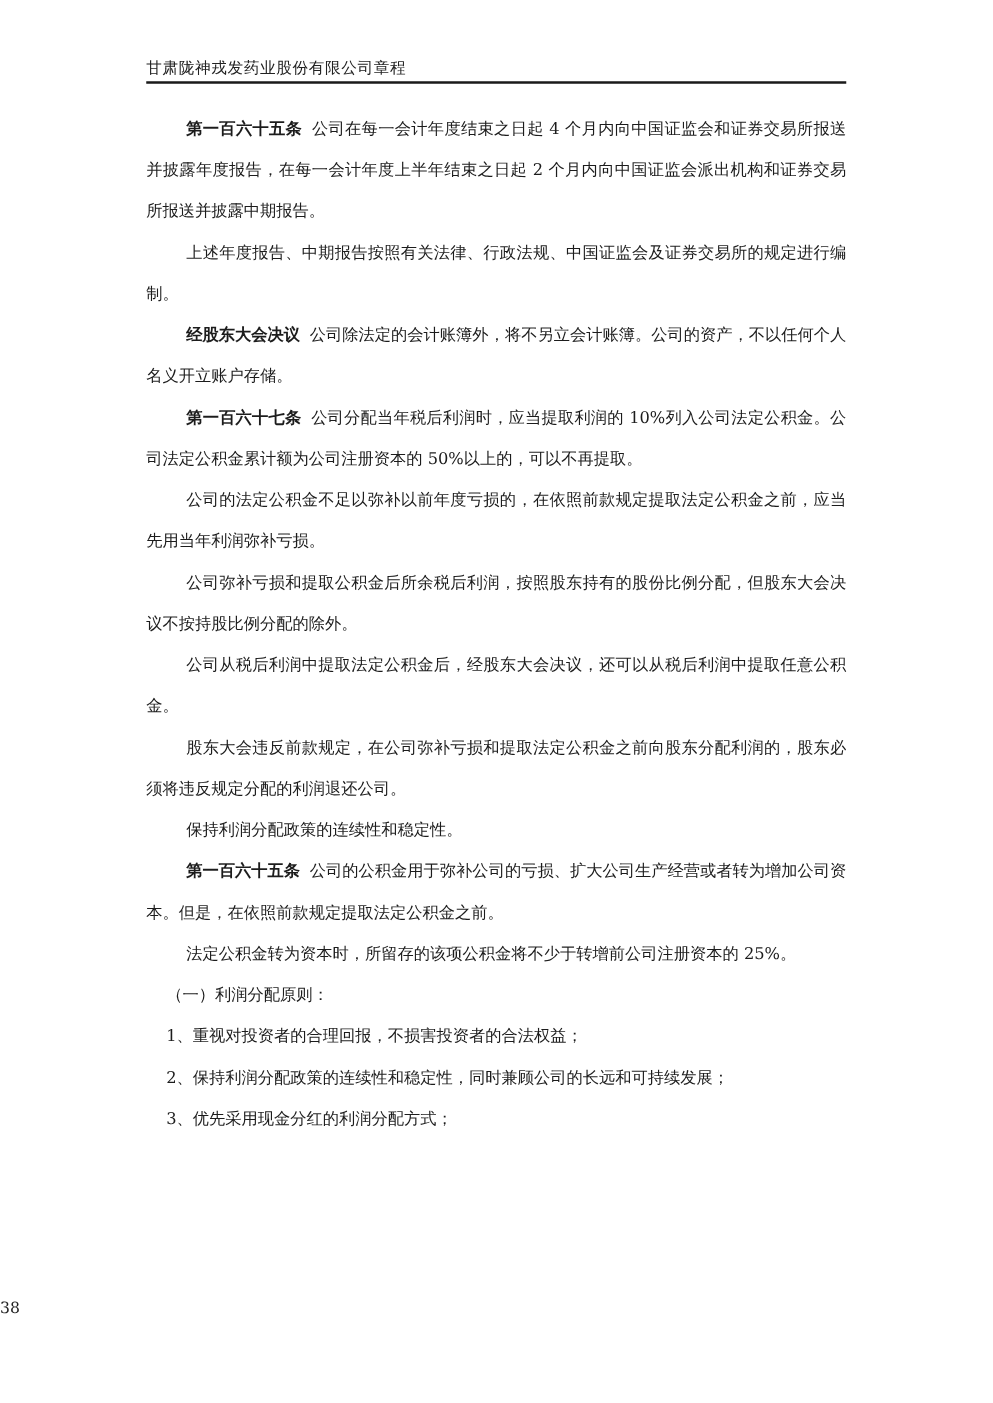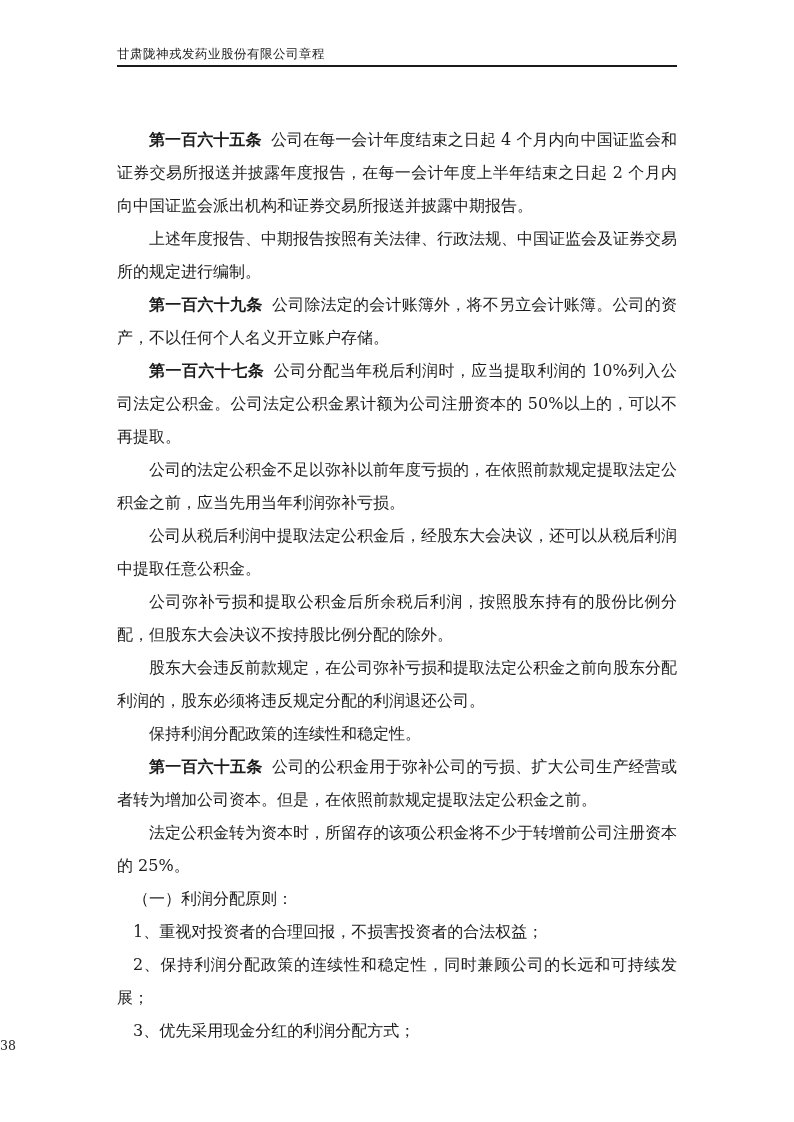--- a/index.html
+++ b/index.html
@@ -26,25 +26,24 @@
     letter-spacing: 0.5px;
     color: #222;
     border-bottom: 2px solid #1a1a1a;
     padding-bottom: 4px;
   }
   .content {
     position: absolute;
     left: 117px;
     top: 87px;
     width: 560px;
-    font-size: 16px;
+    font-size: 13px;
     line-height: 33px;
     text-align: justify;
     text-justify: inter-ideograph;
-    margin-top: 36px;
   }
   .content p {
     margin: 0;
     padding: 0;
   }
   .indent-2 { text-indent: 32px; }
   .indent-1 { text-indent: 16px; }
   .lead {
     font-weight: bold;
     margin-right: 0.6em;
@@ -65,29 +64,29 @@
 <div class="page">
 
   <div class="doc-header">甘肃陇神戎发药业股份有限公司章程</div>
 
   <div class="content">
 
     <p class="indent-2"><span class="lead">第一百六十五条</span><span>公司在每一会计年度结束之日起 4 个月内向中国证监会和证券交易所报送并披露年度报告，在每一会计年度上半年结束之日起 2 个月内向中国证监会派出机构和证券交易所报送并披露中期报告。</span></p>
 
     <p class="indent-2"><span>上述年度报告、中期报告按照有关法律、行政法规、中国证监会及证券交易所的规定进行编制。</span></p>
 
-    <p class="indent-2"><span class="lead">第一百六十九条</span><span>公司除法定的会计账簿外，将不另立会计账簿。公司的资产，不以任何个人名义开立账户存储。</span></p>
+    <p class="indent-2"><span class="lead">经股东大会决议</span><span>公司除法定的会计账簿外，将不另立会计账簿。公司的资产，不以任何个人名义开立账户存储。</span></p>
 
     <p class="indent-2"><span class="lead">第一百六十七条</span><span>公司分配当年税后利润时，应当提取利润的 10%列入公司法定公积金。公司法定公积金累计额为公司注册资本的 50%以上的，可以不再提取。</span></p>
 
     <p class="indent-2"><span>公司的法定公积金不足以弥补以前年度亏损的，在依照前款规定提取法定公积金之前，应当先用当年利润弥补亏损。</span></p>
 
+    <p class="indent-2"><span>公司弥补亏损和提取公积金后所余税后利润，按照股东持有的股份比例分配，但股东大会决议不按持股比例分配的除外。</span></p>
+
     <p class="indent-2"><span>公司从税后利润中提取法定公积金后，经股东大会决议，还可以从税后利润中提取任意公积金。</span></p>
-
-    <p class="indent-2"><span>公司弥补亏损和提取公积金后所余税后利润，按照股东持有的股份比例分配，但股东大会决议不按持股比例分配的除外。</span></p>
 
     <p class="indent-2"><span>股东大会违反前款规定，在公司弥补亏损和提取法定公积金之前向股东分配利润的，股东必须将违反规定分配的利润退还公司。</span></p>
 
     <p class="indent-2"><span>保持利润分配政策的连续性和稳定性。</span></p>
 
     <p class="indent-2"><span class="lead">第一百六十五条</span><span>公司的公积金用于弥补公司的亏损、扩大公司生产经营或者转为增加公司资本。但是，在依照前款规定提取法定公积金之前。</span></p>
 
     <p class="indent-2"><span>法定公积金转为资本时，所留存的该项公积金将不少于转增前公司注册资本的 25%。</span></p>
 
 

